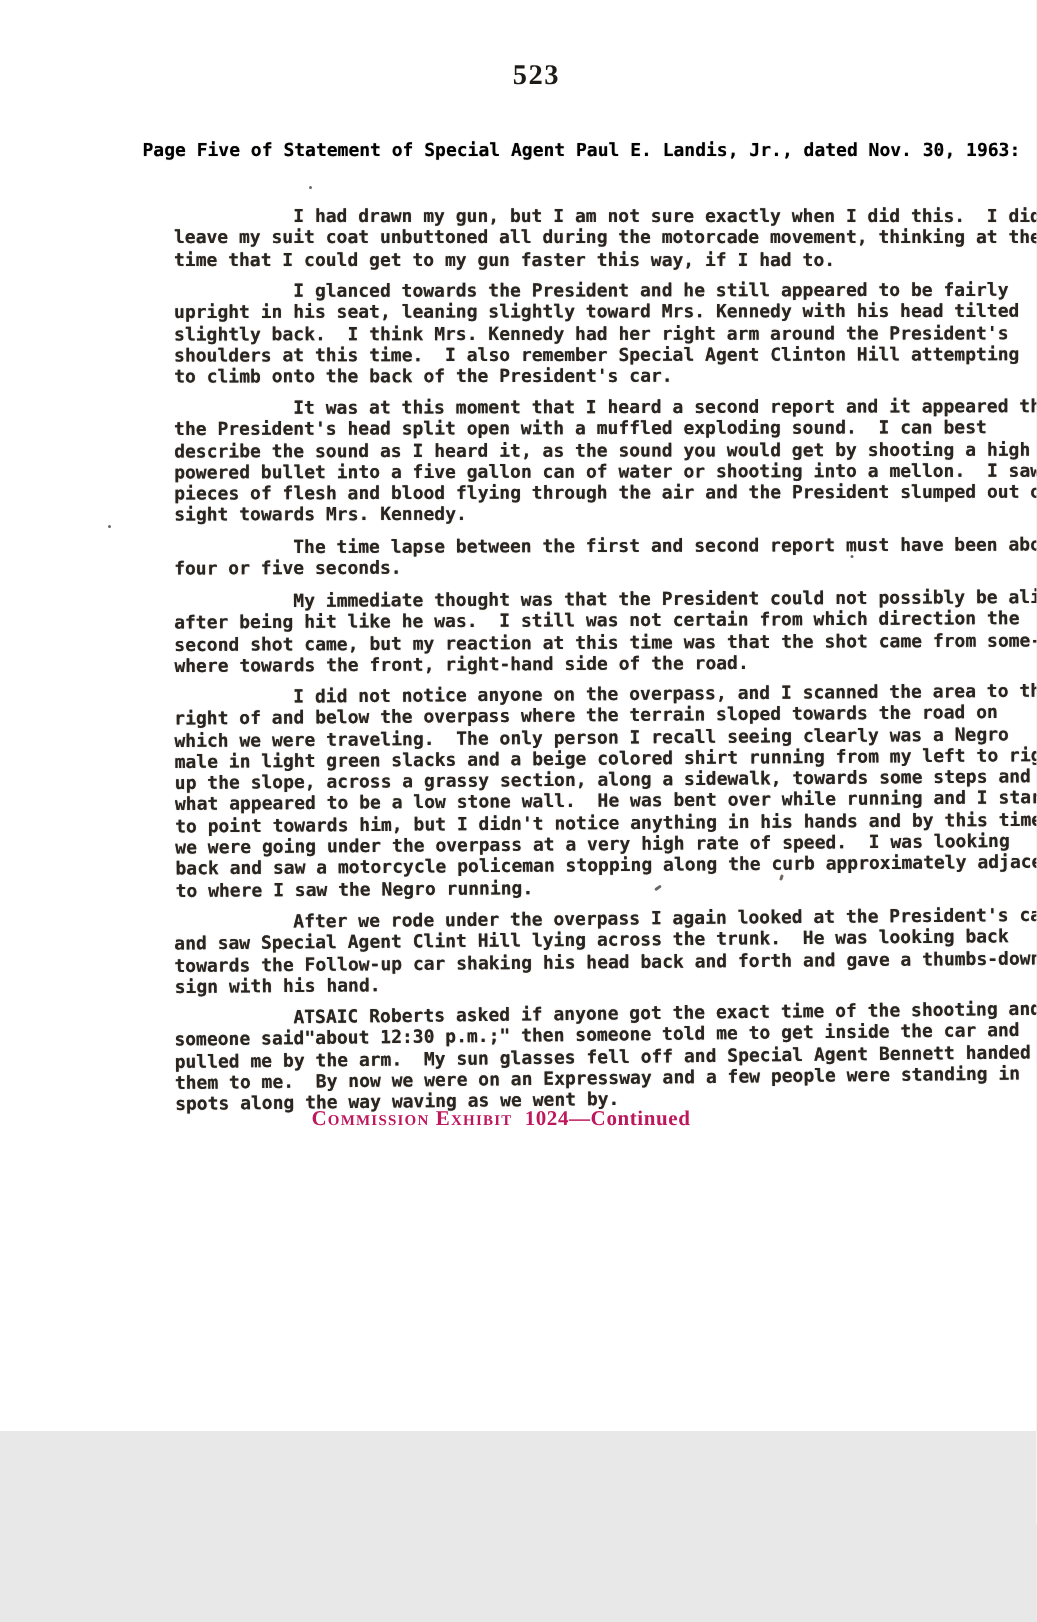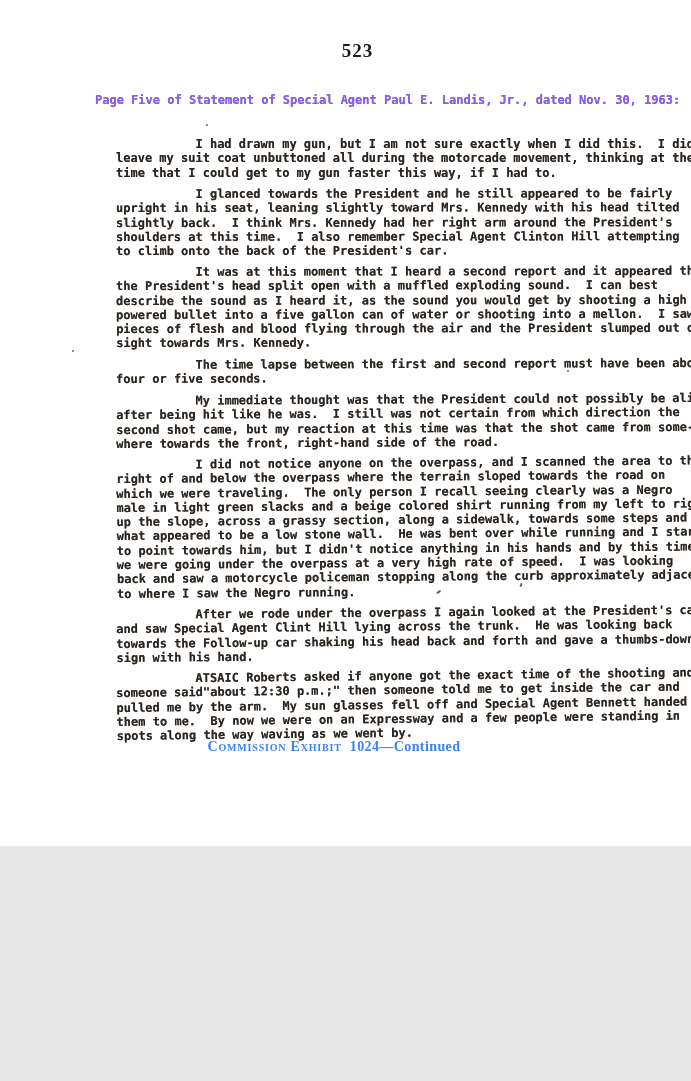--- a/index.html
+++ b/index.html
@@ -1,20 +1,20 @@
 <!DOCTYPE html>
 <html><head>
 <meta charset="utf-8">
 <style>
   * { margin: 0; padding: 0; box-sizing: border-box; }
   html, body { background: #e8e8e8; }
   .page {
     position: relative;
     width: 691px;
-    height: 846px;
+    height: 954px;
     margin: 0 auto;
     background: #ffffff;
     overflow: hidden;
     font-family: "DejaVu Sans Mono", "Liberation Mono", monospace;
     color: #2b2520;
   }
   .page-number {
     position: absolute;
     top: 40px;
     left: 0;
@@ -26,21 +26,21 @@
     letter-spacing: 1px;
     color: #1e1a16;
   }
   .doc-header {
     position: absolute;
     top: 93px;
     left: 95px;
     font-size: 12px;
     font-weight: 700;
     white-space: pre;
-    color: #8b5cf6;
+    color: #000000;
     text-shadow: 0 0 0.6px rgba(43,37,32,0.65);
   }
   .body-text {
     position: absolute;
     top: 137px;
     left: 68px;
     width: 612px;
     font-size: 12px;
     font-weight: 700;
     line-height: 14.3px;
@@ -63,21 +63,21 @@
   .exhibit-caption {
     position: absolute;
     top: 739px;
     left: 0;
     width: 668px;
     text-align: center;
     font-family: "Liberation Serif", "DejaVu Serif", serif;
     font-size: 14px;
     font-weight: 700;
     letter-spacing: 0.4px;
-    color: #3b82f6;
+    color: #be185d;
     white-space: nowrap;
   }
   .exhibit-caption .smallcaps { font-variant: small-caps; letter-spacing: 0.8px; }
   .exhibit-caption .rest { margin-left: 0.3em; }
   .speck {
     position: absolute;
     background: #3a332c;
     border-radius: 50%;
     opacity: 0.75;
   }

